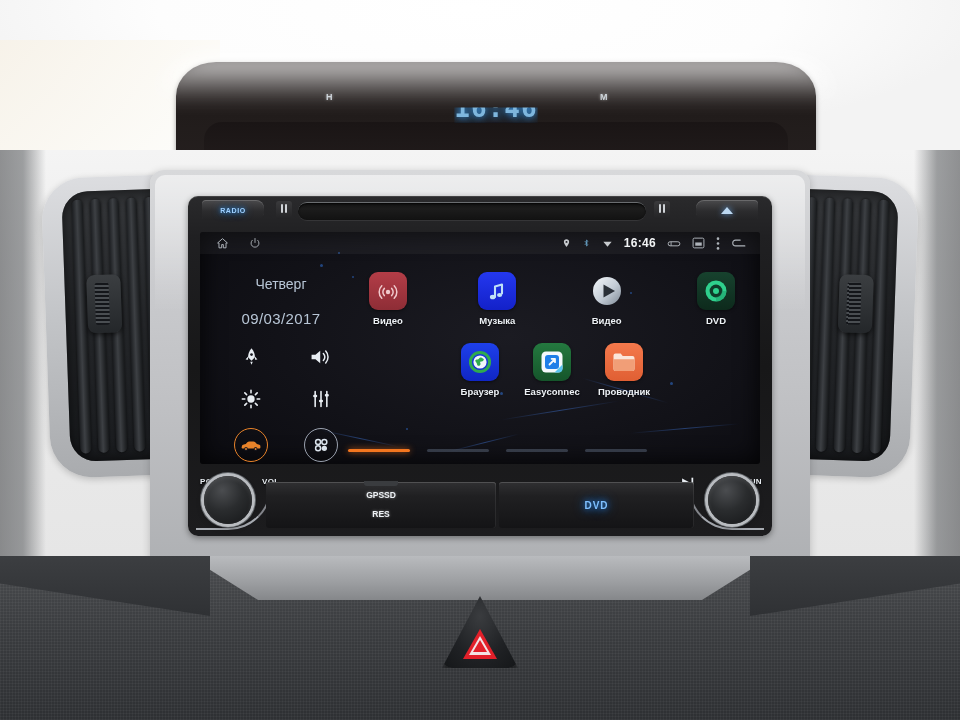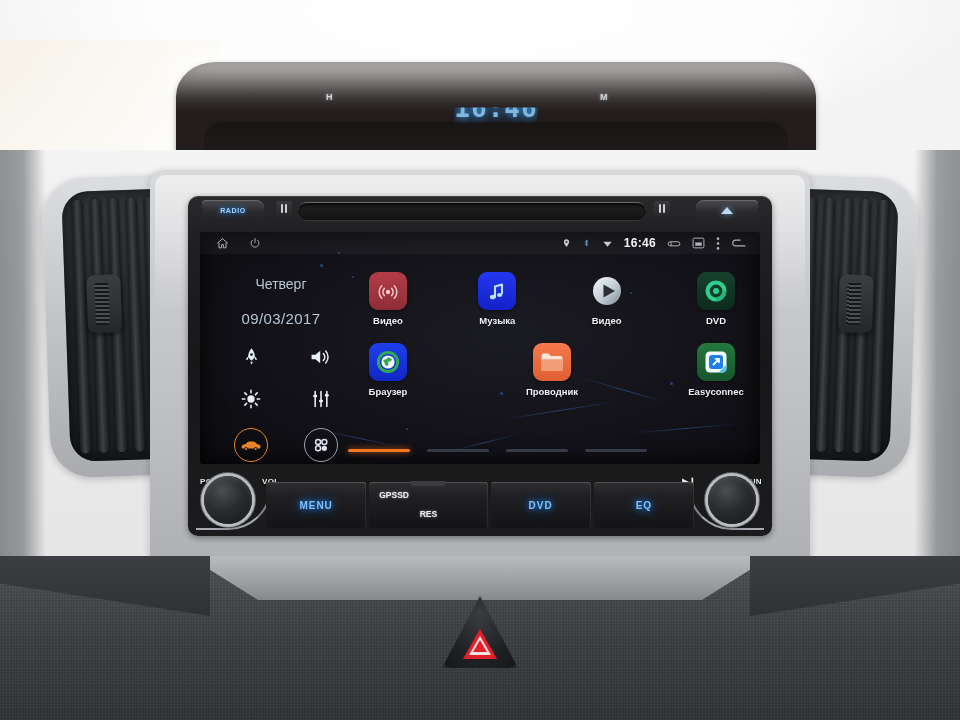--- a/index.html
+++ b/index.html
@@ -178,21 +178,21 @@
   .tool-circ {
     width: 34px; height: 34px; border-radius: 50%;
     display:flex; align-items:center; justify-content:center;
     border: 1.6px solid rgba(200,210,225,.75);
   }
   .tool-circ.orange { border-color: #e8832a; }
 
   
   .apps { position:absolute; left: 152px; top: 40px; width: 400px; }
   .app-row { display:flex; justify-content:space-between; }
-  .app-row + .app-row { margin-top: 17px; }
+  .app-row + .app-row { margin-top: 17px; justify-content: center; }
   .app { width: 72px; text-align:center; }
   .app-tile {
     width: 38px; height: 38px; margin: 0 auto; border-radius: 9px;
     display:flex; align-items:center; justify-content:center;
     box-shadow: 0 1px 3px rgba(0,0,0,.5);
     position: relative; overflow: hidden;
   }
   .app-label {
     margin-top: 5px; font-size: 9.5px; color: #eef2f6; font-weight: 700;
     white-space: nowrap; overflow: hidden; text-overflow: clip;
@@ -229,21 +229,21 @@
     background: linear-gradient(180deg,#303032 0%, #202022 30%, #141416 100%);
     border-radius: 3px;
     display:flex; align-items:center; justify-content:center;
     box-shadow: inset 0 1px 0 rgba(255,255,255,.16), inset -1px 0 0 rgba(255,255,255,.08);
   }
   .hbtn span {
     font-size: 10px; font-weight: 700; letter-spacing: 1px;
     color: #7fc0ff; text-shadow: 0 0 6px #2a86e8, 0 0 12px #1565c0;
   }
   .hbtn.triple { flex: 1.18; }
-  .triple-top { position:absolute; top: 8px; left: 0; right: 0; display:flex; justify-content: flex-start; padding: 0 10px; }
+  .triple-top { position:absolute; top: 8px; left: 0; right: 0; display:flex; justify-content: center; padding: 0 10px; }
   .triple-top em, .triple-bot em {
     font-style: normal; font-size: 8.5px; font-weight: 700; color: #eef2f6;
     text-shadow: 0 0 3px rgba(255,255,255,.45);
   }
   .triple-bot { position:absolute; bottom: 7px; left: 0; right: 0; text-align:center; }
   .sd-slot {
     position:absolute; top: -1px; left: 50%; transform: translateX(-50%);
     width: 34px; height: 5px; background:#3a3c3f; border-radius: 0 0 3px 3px;
   }
 
@@ -626,41 +626,41 @@
                 <circle cx="13" cy="13" r="9.6" fill="none" stroke="#2faa4e" stroke-width="3"></circle>
                 <circle cx="13" cy="13" r="6.6" fill="#f1f6fb"></circle>
                 <path d="M8.2 11.4c1.2-1.6 2-.6 3.1-1.2.9-.5 1.1-1.9 2.6-1.7 1.4.2 1.9 1.5 3 1.6-.3 2-1.3 2.7-2.6 2.4-1.2-.3-1.4.7-1 1.6.5 1 .2 2.2-1 2.6-1.3.4-2.3-.6-2.4-2-.1-1.5-1.4-1.6-1.7-3.3z" fill="#2faa4e"></path>
               </svg>
             </div>
             <div class="app-label">Браузер</div>
           </div>
 
 
           <div class="app">
-            <div class="app-tile" style="background:linear-gradient(180deg,#f4794c,#e05f33)">
-              <svg width="26" height="24" viewBox="0 0 26 24">
-                <path d="M2.5 5.5A2 2 0 0 1 4.5 3.5h5.2l2 2.6h9.8a2 2 0 0 1 2 2v11a2 2 0 0 1-2 2H4.5a2 2 0 0 1-2-2z" fill="#fbe6da"></path>
-                <path d="M2.5 9.2h21v9.9a2 2 0 0 1-2 2H4.5a2 2 0 0 1-2-2z" fill="#f19e77"></path>
-              </svg>
-            </div>
-            <div class="app-label">Проводник</div>
-          </div>
-
-          <div class="app">
             <div class="app-tile" style="background:linear-gradient(180deg,#24793f,#15552b)">
               <svg width="28" height="28" viewBox="0 0 28 28">
                 <rect x="3.5" y="3.5" width="21" height="21" rx="4.5" fill="#f4f9fc"></rect>
                 <rect x="7" y="7" width="14" height="14" rx="3" fill="#1f7fe8"></rect>
                 <path d="M11.5 16.5 17 11M13.6 10.8H17v3.4" fill="none" stroke="#f4f9fc" stroke-width="1.8" stroke-linecap="round" stroke-linejoin="round"></path>
                 <path d="M24.5 16.5v4a4 4 0 0 1-4 4h-4z" fill="#58c4f0"></path>
               </svg>
             </div>
             <div class="app-label">Easyconnec</div>
           </div>
 
+          <div class="app">
+            <div class="app-tile" style="background:linear-gradient(180deg,#f4794c,#e05f33)">
+              <svg width="26" height="24" viewBox="0 0 26 24">
+                <path d="M2.5 5.5A2 2 0 0 1 4.5 3.5h5.2l2 2.6h9.8a2 2 0 0 1 2 2v11a2 2 0 0 1-2 2H4.5a2 2 0 0 1-2-2z" fill="#fbe6da"></path>
+                <path d="M2.5 9.2h21v9.9a2 2 0 0 1-2 2H4.5a2 2 0 0 1-2-2z" fill="#f19e77"></path>
+              </svg>
+            </div>
+            <div class="app-label">Проводник</div>
+          </div>
+
         </div>
       </div>
 
       <div class="pager">
         <i class="on"></i>
         <i></i>
         <i></i>
         <i></i>
       </div>
     </div>
@@ -671,39 +671,33 @@
 
       <div class="knob-lbl lbl-pow">POW</div>
       <div class="knob-lbl lbl-vol">VOL</div>
       <div class="knob knob-l"></div>
 
       <div class="knob-lbl lbl-next">▶❙</div>
       <div class="knob-lbl lbl-tun">TUN</div>
       <div class="knob knob-r"></div>
 
       <div class="btnbar">
-        <div class="hbtn">
-          <span>MENU</span>
-        </div>
         <div class="hbtn triple">
           <div class="sd-slot"></div>
           <div class="triple-top">
             <em>GPS</em>
             <em>SD</em>
           </div>
           <div class="triple-bot">
             <em>RES</em>
           </div>
         </div>
         <div class="hbtn">
           <span>DVD</span>
         </div>
-        <div class="hbtn">
-          <span>EQ</span>
-        </div>
       </div>
     </div>
   </div>
 
   <div class="lower-panel"></div>
   <div class="lower-shelf"></div>
   <div class="panel-wing-l"></div>
   <div class="panel-wing-r"></div>
 
   <div class="hazard">

